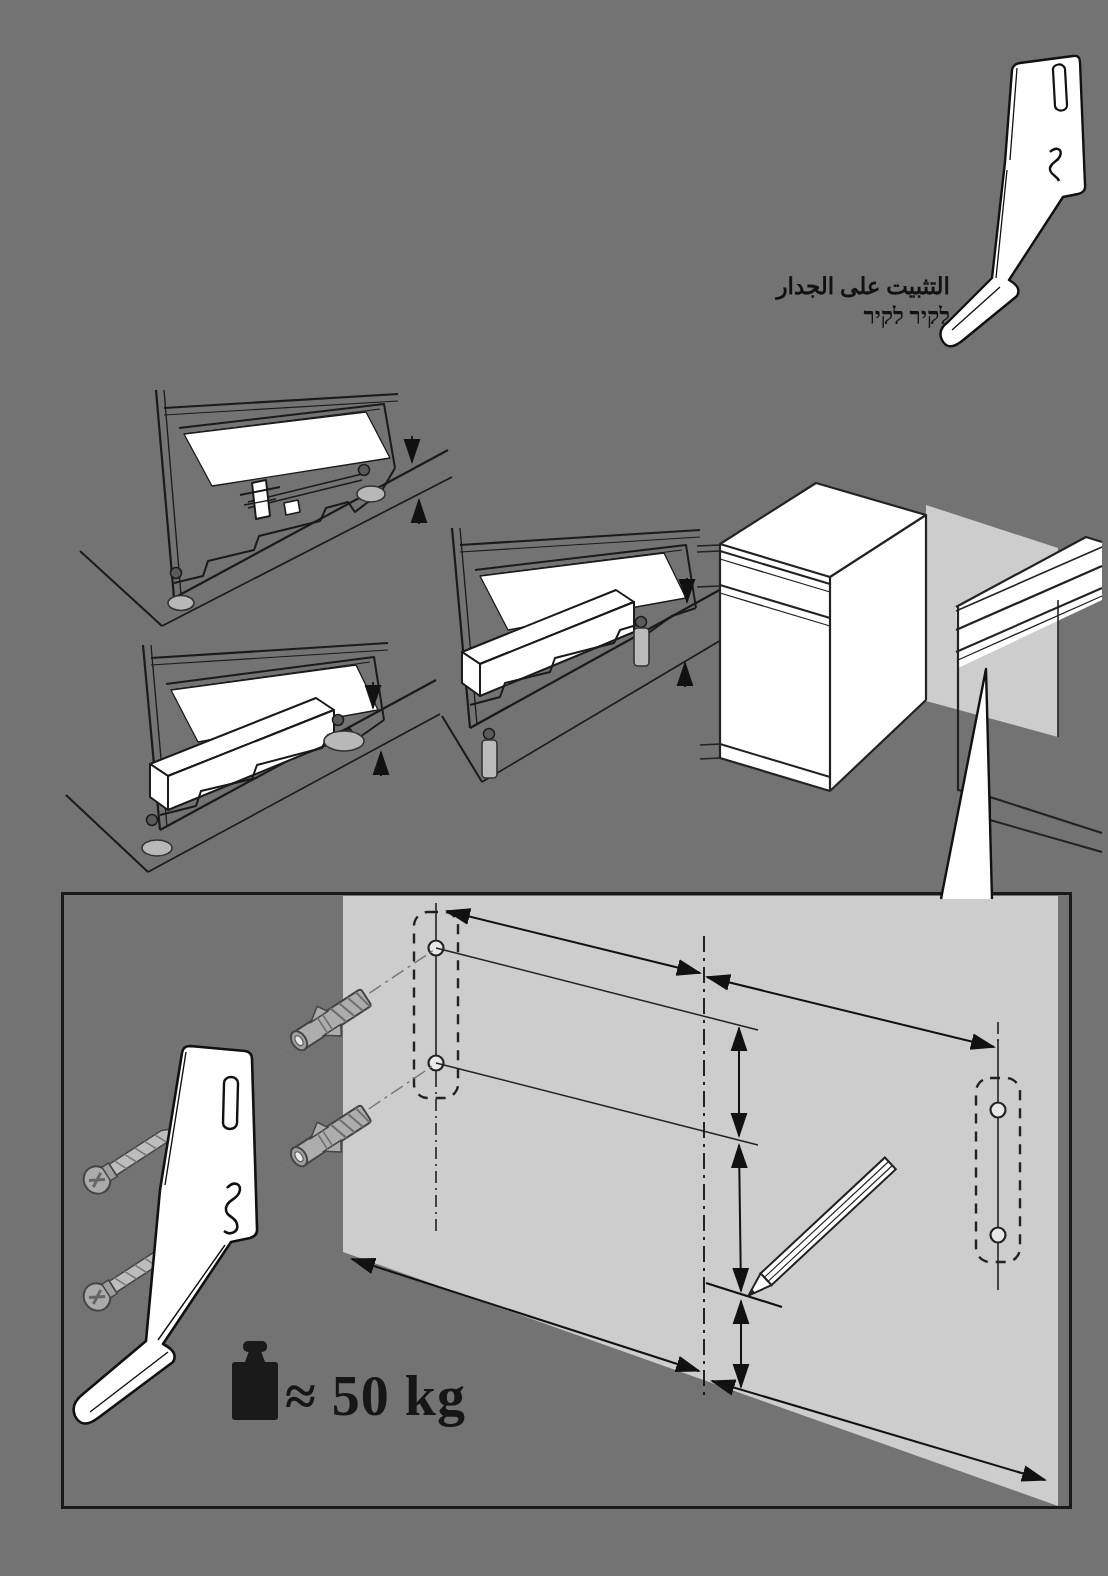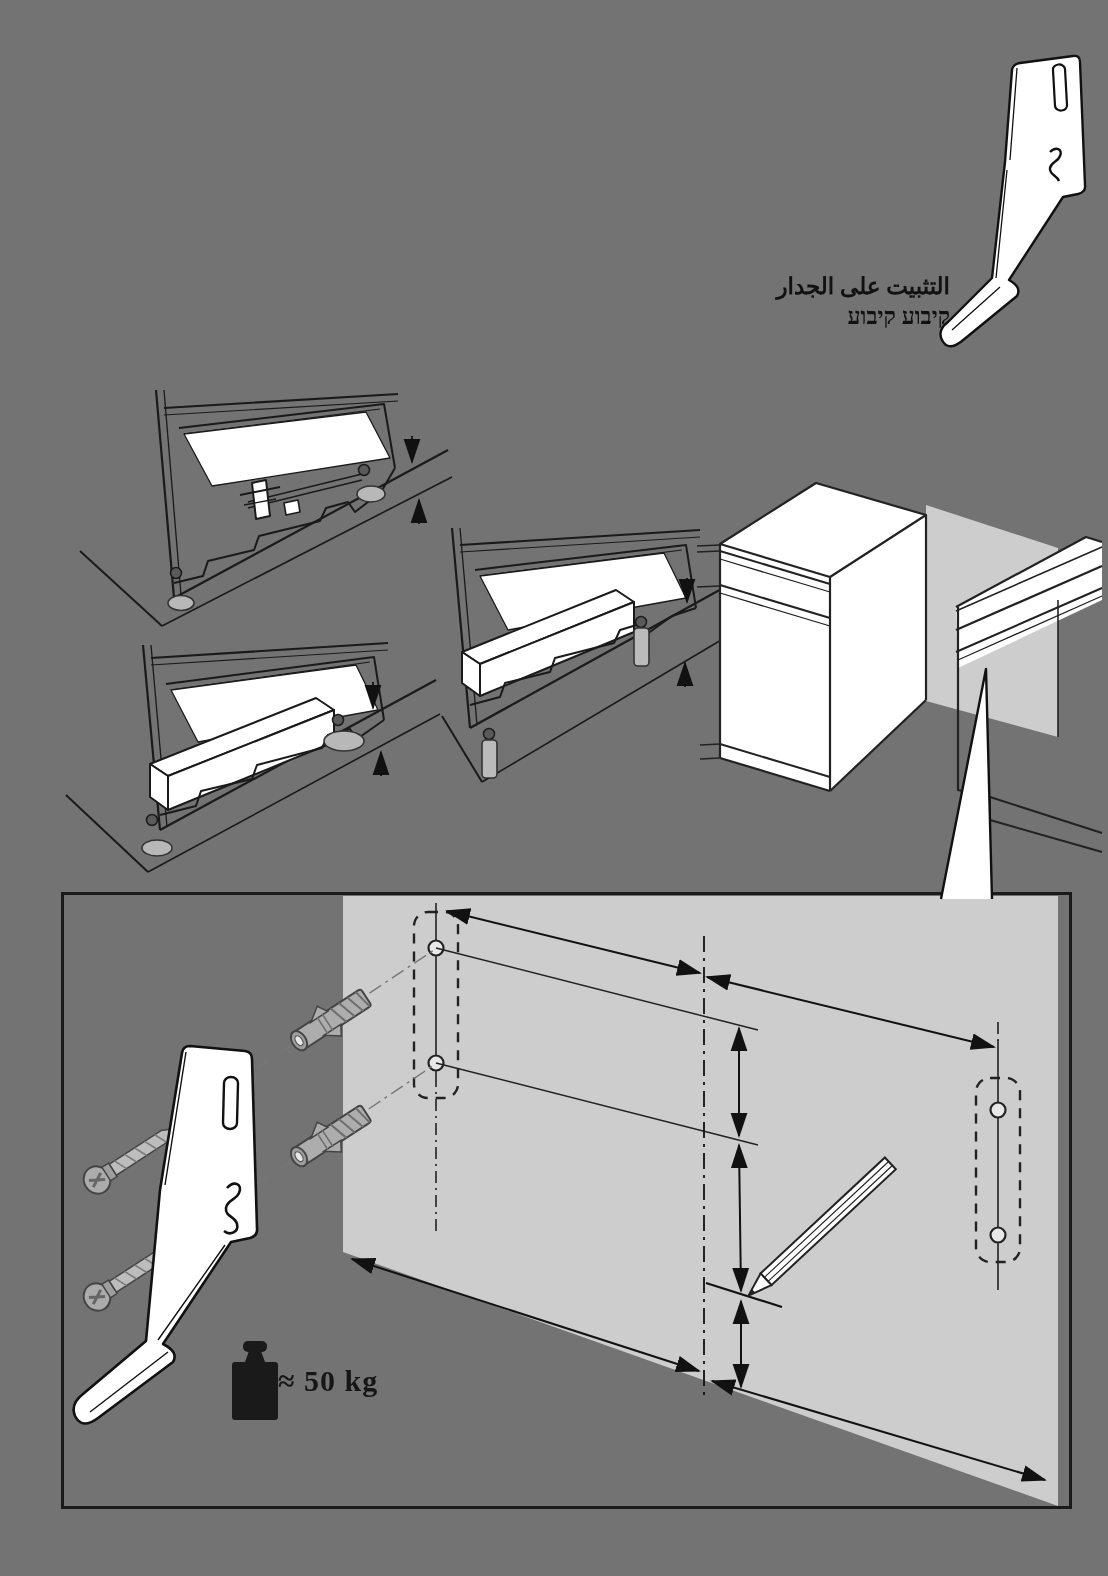--- a/index.html
+++ b/index.html
@@ -8,22 +8,22 @@
     font-family:Liberation Serif, serif;overflow:hidden;
   }
   .art{position:absolute;left:0;top:0;}
   .caption{
     position:absolute;left:688px;top:272px;width:262px;
     text-align:right;direction:rtl;font-weight:700;font-size:23px;
     line-height:30px;color:#111;
   }
   .caption .ln{display:block;white-space:nowrap;}
   .weight-label{
-    position:absolute;left:278px;top:1364px;
-    font-size:30px;font-weight:700;color:#161616;letter-spacing:1px;
+    position:absolute;left:285px;top:1364px;
+    font-size:56px;font-weight:700;color:#161616;letter-spacing:1px;
     white-space:nowrap;
   }
 </style>
 </head>
 <body>
 
 <div class="canvas">
 
 <svg class="art" width="1108" height="1576" viewBox="0 0 1108 1576">
   <defs>
@@ -244,18 +244,18 @@
   </g>
 
   <g>
     <polygon points="986,669 992,899 941,899" fill="#ffffff"></polygon>
     <path d="M941,899 L986,669 L992,899" fill="none" stroke="#111" stroke-width="2.4" stroke-linejoin="round"></path>
   </g>
 </svg>
 
 <div class="caption">
   <span class="ln">التثبيت على الجدار</span>
-  <span class="ln">קיבוע קיבוע</span>
+  <span class="ln">לקיר לקיר</span>
 </div>
 
 <div class="weight-label">≈ 50 kg</div>
 
 </div>
 
 </body></html>

